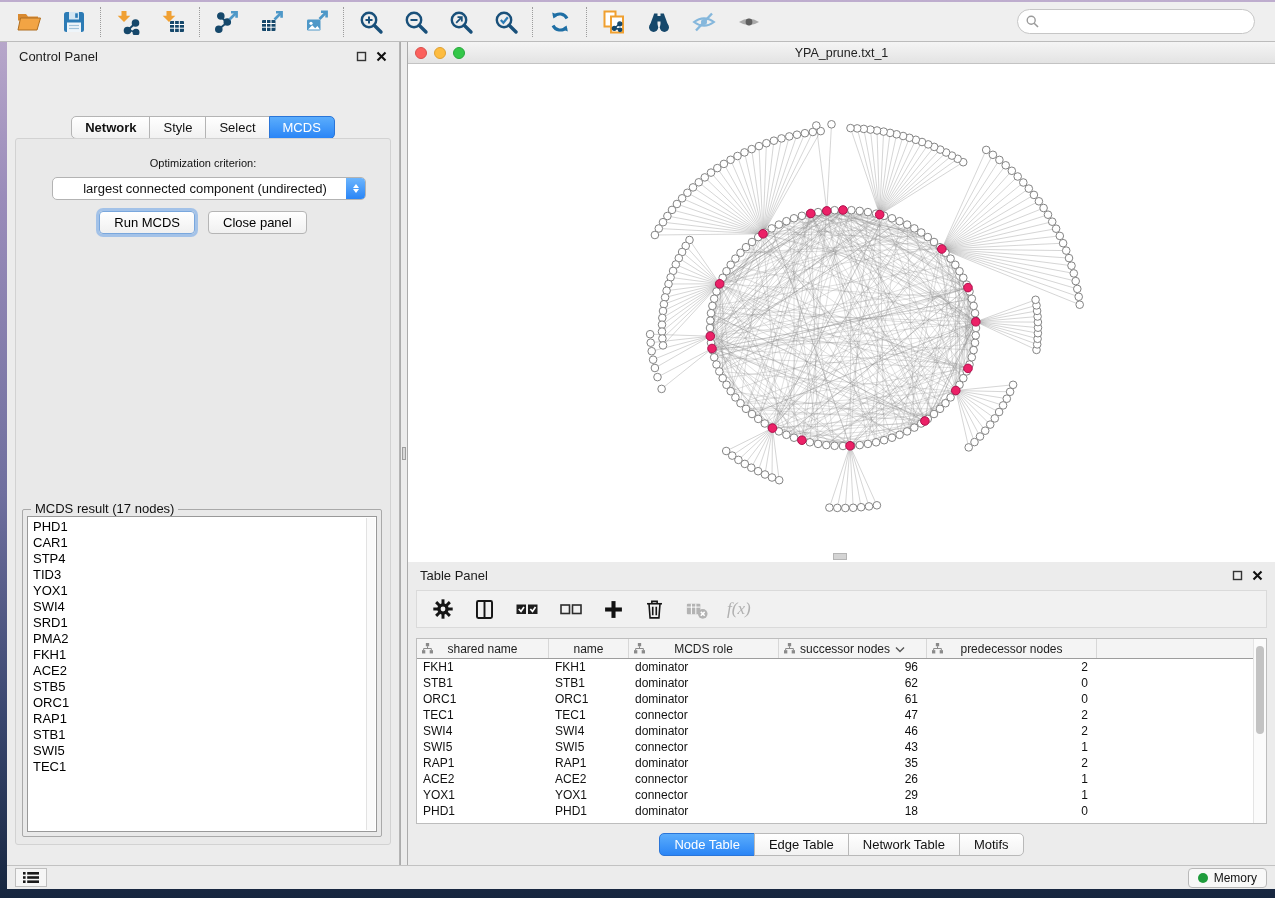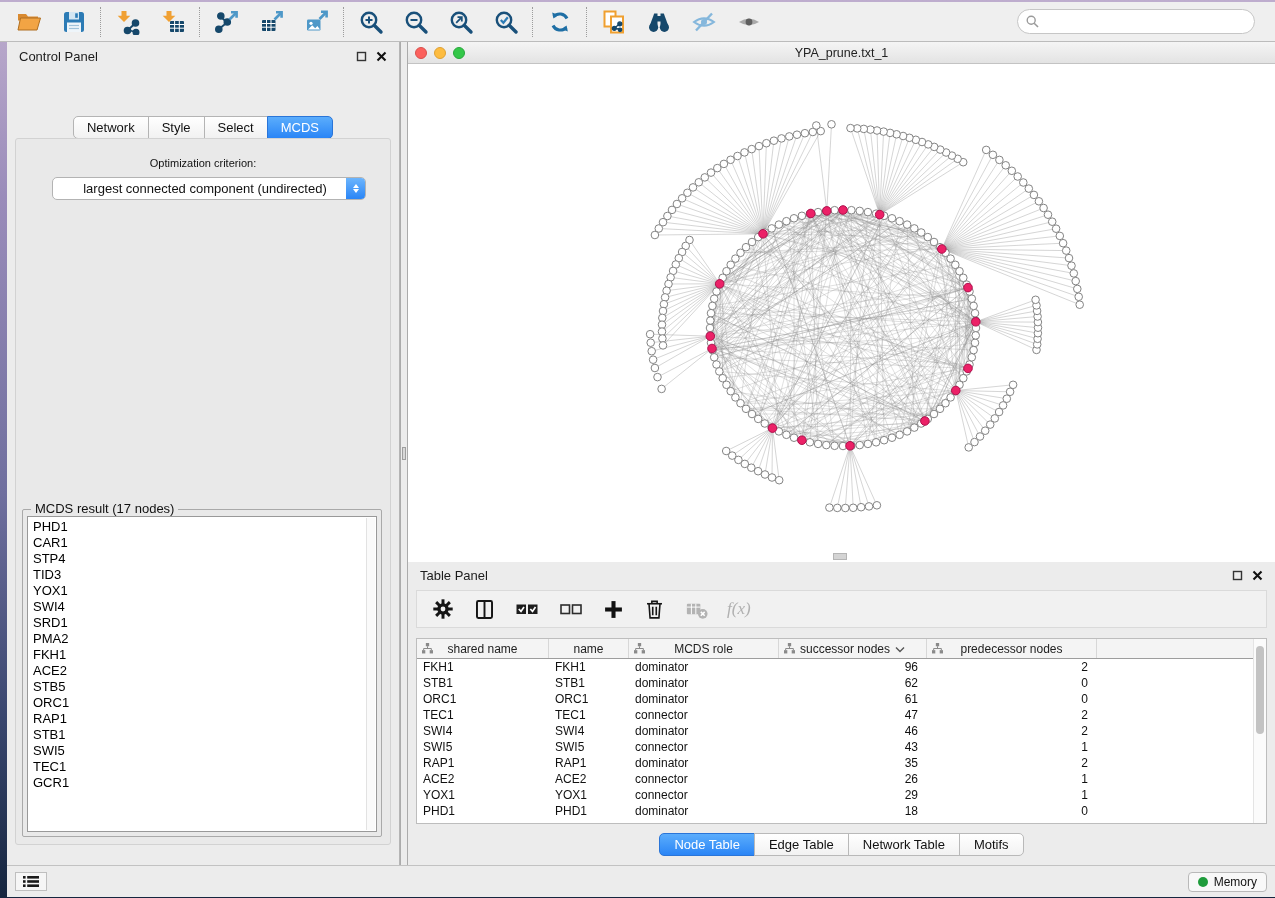--- a/index.html
+++ b/index.html
@@ -19,21 +19,21 @@
   #search-wrap input{width:238px;height:25px;border:1px solid #c6c6c6;border-radius:13px;background:#fff;padding:0 10px 0 28px;font-size:13px;outline:none;font-family:"Liberation Sans",sans-serif;}
   #search-wrap svg{position:absolute;left:9px;top:6px;}
   
   .panel-title{font-size:13px;color:#1c1c1c;}
   .win-ctl{display:flex;gap:9px;align-items:center;}
   
   #control-panel{position:absolute;left:7px;top:42px;width:393px;height:823px;background:#ececec;border-right:1px solid #b5b5b5;}
   #cp-header{height:28px;display:flex;align-items:center;padding:0 12px;justify-content:space-between;}
   #cp-tabs{position:absolute;top:74px;left:0;right:0;display:flex;justify-content:center;}
   .seg{background:linear-gradient(#ffffff,#f1f1f1);border:1px solid #b4b4b4;margin-left:-1px;padding:3px 13px;font-size:13px;cursor:default;}
-  .seg:first-child{border-radius:5px 0 0 5px;margin-left:0;}
+  .seg:first-child{border-radius:5px 0 0 5px;margin-left:0;font-weight:bold;}
   .seg:last-child{border-radius:0 5px 5px 0;}
   .seg.active{background:linear-gradient(#5badfc,#2a85f6);border-color:#2a75d8;color:#fff;}
   #cp-inner{position:absolute;left:8px;right:8px;top:96px;bottom:20px;background:#e9e9e9;border:1px solid #d2d2d2;border-radius:3px;}
   #opt-label{position:absolute;top:18px;left:0;right:0;text-align:center;font-size:11px;}
   #opt-select{position:absolute;top:38px;left:36px;width:314px;height:23px;background:#fff;border:1px solid #b3b3b3;border-radius:5px;display:flex;align-items:center;gap:7px;}
   #opt-select .sel-text{flex:1;text-align:center;font-size:13px;padding-left:18px;white-space:nowrap;}
   #opt-stepper{width:19px;height:21px;border-radius:0 4px 4px 0;background:linear-gradient(#6cb5fd,#2a85f6);display:flex;flex-direction:column;align-items:center;justify-content:center;gap:1px;}
   #opt-stepper i{width:0;height:0;border-left:3.5px solid transparent;border-right:3.5px solid transparent;}
   #opt-stepper .up{border-bottom:4.5px solid #fff;}
   #opt-stepper .dn{border-top:4.5px solid #fff;}
@@ -73,21 +73,21 @@
   .num{text-align:right;padding-right:9px;}
   .c0{width:132px;} .c1{width:80px;} .c2{width:150px;} .c3{width:148px;} .c4{width:170px;}
   #nt-scroll{position:absolute;top:0;bottom:0;right:0;width:13px;background:#fbfbfb;border-left:1px solid #e4e4e4;}
   #nt-thumb{position:absolute;top:7px;left:2px;width:8px;height:88px;background:#c3c3c3;border-radius:4px;}
   #tp-tabs{position:absolute;bottom:9px;left:0;right:0;display:flex;justify-content:center;}
   .ttab{background:linear-gradient(#ffffff,#f2f2f2);border:1px solid #b9b9b9;margin-left:-1px;padding:3px 14px;font-size:13px;}
   .ttab:first-child{border-radius:5px 0 0 5px;margin-left:0;}
   .ttab:last-child{border-radius:0 5px 5px 0;}
   .ttab.active{background:linear-gradient(#5badfc,#2a85f6);border-color:#2a75d8;color:#fff;}
   
-  #status-bar{position:absolute;left:7px;right:0;top:865px;height:32px;background:#ececec;border-top:1px solid #c2c2c2;display:flex;align-items:center;justify-content:space-between;padding:0 8px;}
+  #status-bar{position:absolute;left:7px;right:0;top:865px;height:24px;background:#ececec;border-top:1px solid #c2c2c2;display:flex;align-items:center;justify-content:space-between;padding:0 8px;}
   #tasks-btn{width:32px;height:19px;background:#f6f6f6;border:1px solid #bfbfbf;display:flex;align-items:center;justify-content:center;}
   #memory-btn{height:20px;background:#f8f8f8;border:1px solid #b9b9b9;border-radius:4px;display:flex;align-items:center;gap:6px;padding:0 9px;font-size:12px;}
   #memory-dot{width:10px;height:10px;border-radius:50%;background:#1f9c3c;}
 </style>
 </head>
 <body>
 
 <div id="toolbar">
   <div class="tgroup">
     <div class="tbtn">
@@ -288,41 +288,44 @@
       <div class="seg active">MCDS</div>
     </div>
   <div id="cp-inner">
     <div id="opt-label">Optimization criterion:</div>
     <div id="opt-select">
       <span class="sel-text">largest connected component (undirected)</span>
       <span id="opt-stepper">
           <i class="up"></i>
           <i class="dn"></i>
         </span>
+    </div>
+    <div id="cp-buttons">
+      <button class="mac-btn focused">Run MCDS</button>
+      <button class="mac-btn">Close panel</button>
     </div>
     <div id="mcds-box">
       <span id="mcds-legend">MCDS result (17 nodes)</span>
       <div id="mcds-list">
         <div class="mcds-item">PHD1</div>
           <div class="mcds-item">CAR1</div>
           <div class="mcds-item">STP4</div>
           <div class="mcds-item">TID3</div>
           <div class="mcds-item">YOX1</div>
           <div class="mcds-item">SWI4</div>
           <div class="mcds-item">SRD1</div>
           <div class="mcds-item">PMA2</div>
           <div class="mcds-item">FKH1</div>
           <div class="mcds-item">ACE2</div>
           <div class="mcds-item">STB5</div>
           <div class="mcds-item">ORC1</div>
           <div class="mcds-item">RAP1</div>
           <div class="mcds-item">STB1</div>
           <div class="mcds-item">SWI5</div>
           <div class="mcds-item">TEC1</div>
-          <div class="mcds-item">GCR1</div>
           <div id="mcds-scroll"></div>
       </div>
     </div>
   </div>
 </div>
 
 <div id="vsplit">
     <div class="grip"></div>
   </div>
 

